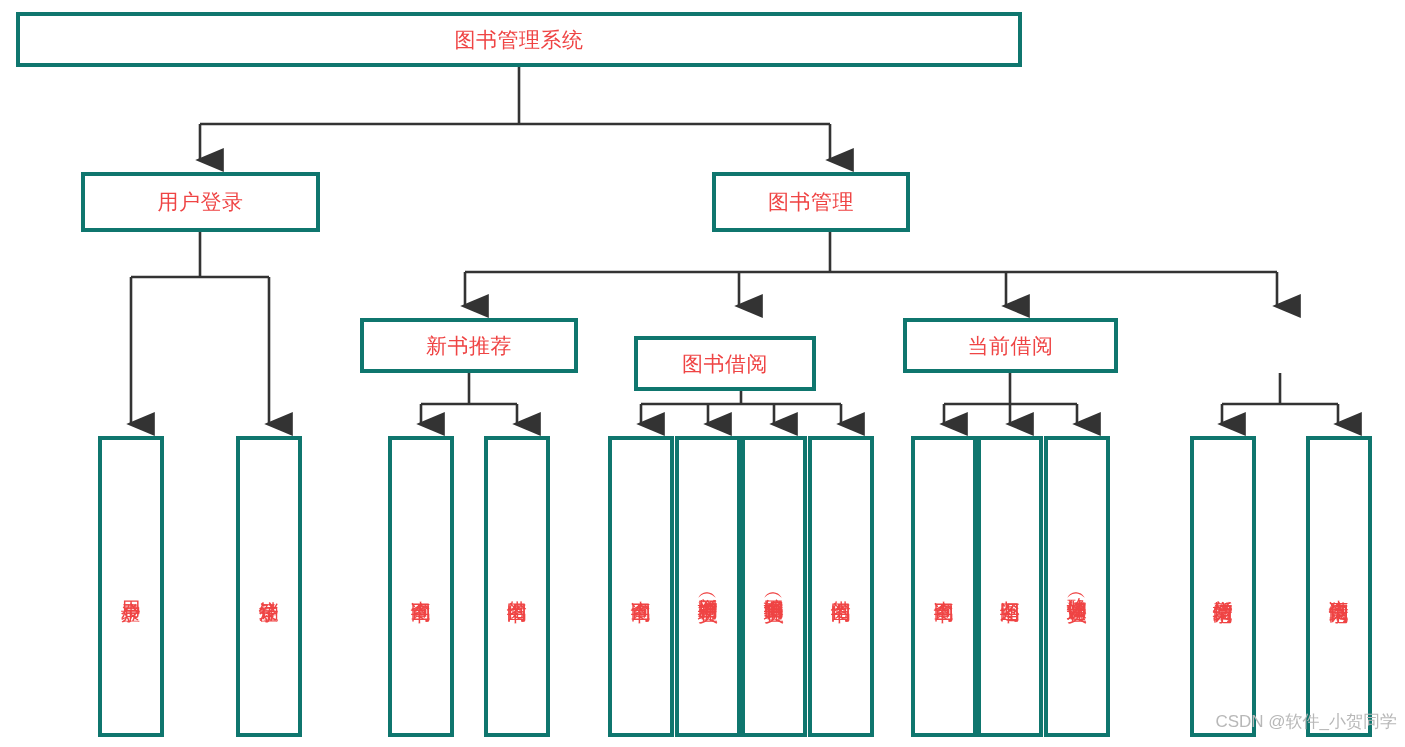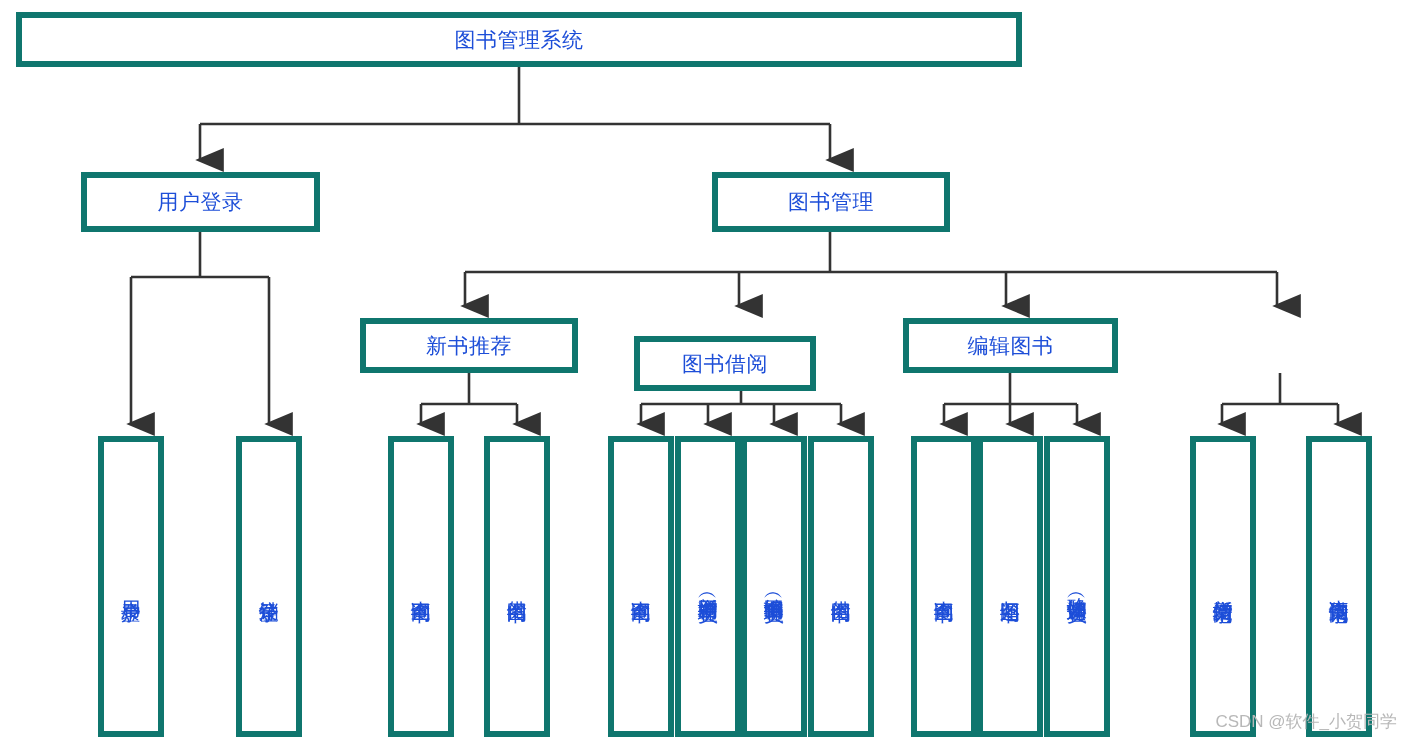--- a/index.html
+++ b/index.html
@@ -21,26 +21,26 @@
     position: absolute;
     left: 0;
     top: 0;
     width: 1405px;
     height: 747px;
     pointer-events: none;
   }
   .node {
     position: absolute;
     box-sizing: border-box;
-    border: 6px solid #0f766e;
+    border: 4px solid #0f766e;
     background: #ffffff;
     display: flex;
     align-items: center;
     justify-content: center;
-    color: #1d4ed8;
+    color: #ef4444;
   }
   .node.horiz {
     font-size: 21px;
     letter-spacing: 0.5px;
     white-space: nowrap;
   }
   .node.vert {
     writing-mode: vertical-rl;
     text-orientation: upright;
     font-size: 20px;
@@ -124,32 +124,32 @@
     </g>
   </svg>
 
   <div class="node horiz" style="left:16px; top:12px; width:1006px; height:55px;">
     <span>图书管理系统</span>
   </div>
 
   <div class="node horiz" style="left:81px; top:172px; width:239px; height:60px;">
     <span>用户登录</span>
   </div>
-  <div class="node horiz" style="left:712px; top:172px; width:238px; height:60px;">
+  <div class="node horiz" style="left:712px; top:172px; width:198px; height:60px;">
     <span>图书管理</span>
   </div>
 
   <div class="node horiz" style="left:360px; top:318px; width:218px; height:55px;">
     <span>新书推荐</span>
   </div>
   <div class="node horiz" style="left:634px; top:336px; width:182px; height:55px;">
     <span>图书借阅</span>
   </div>
   <div class="node horiz" style="left:903px; top:318px; width:215px; height:55px;">
-    <span>编辑图书</span>
+    <span>当前借阅</span>
   </div>
 
   <div class="node vert" style="left:98px; top:436px; width:66px; height:301px;">
     <span>用户登录</span>
   </div>
   <div class="node vert" style="left:236px; top:436px; width:66px; height:301px;">
     <span>注销登录</span>
   </div>
 
   <div class="node vert" style="left:388px; top:436px; width:66px; height:301px;">

